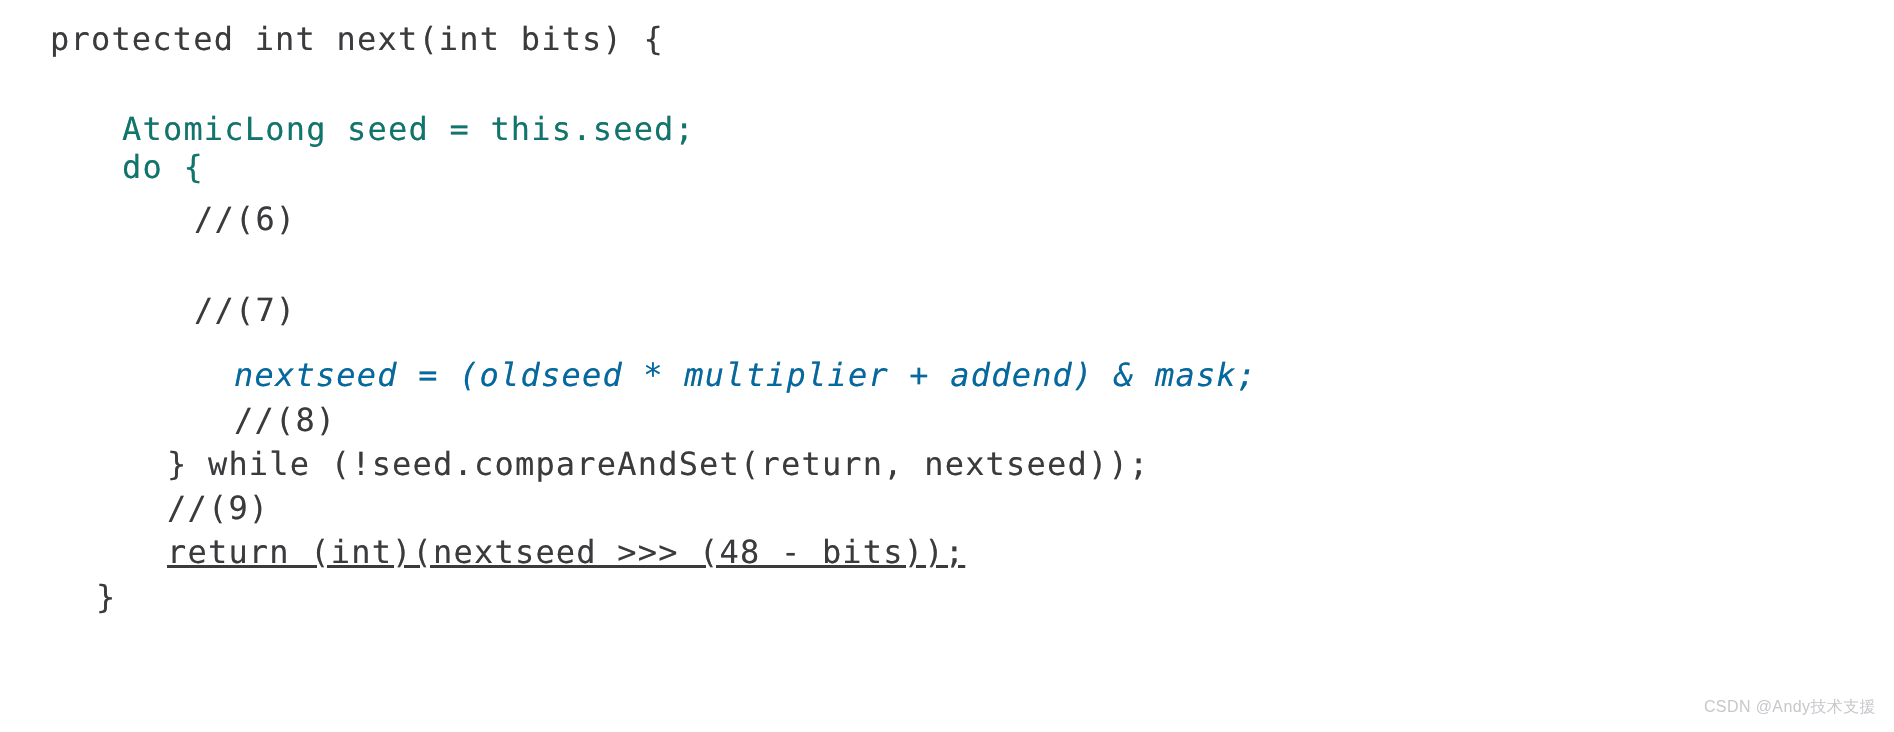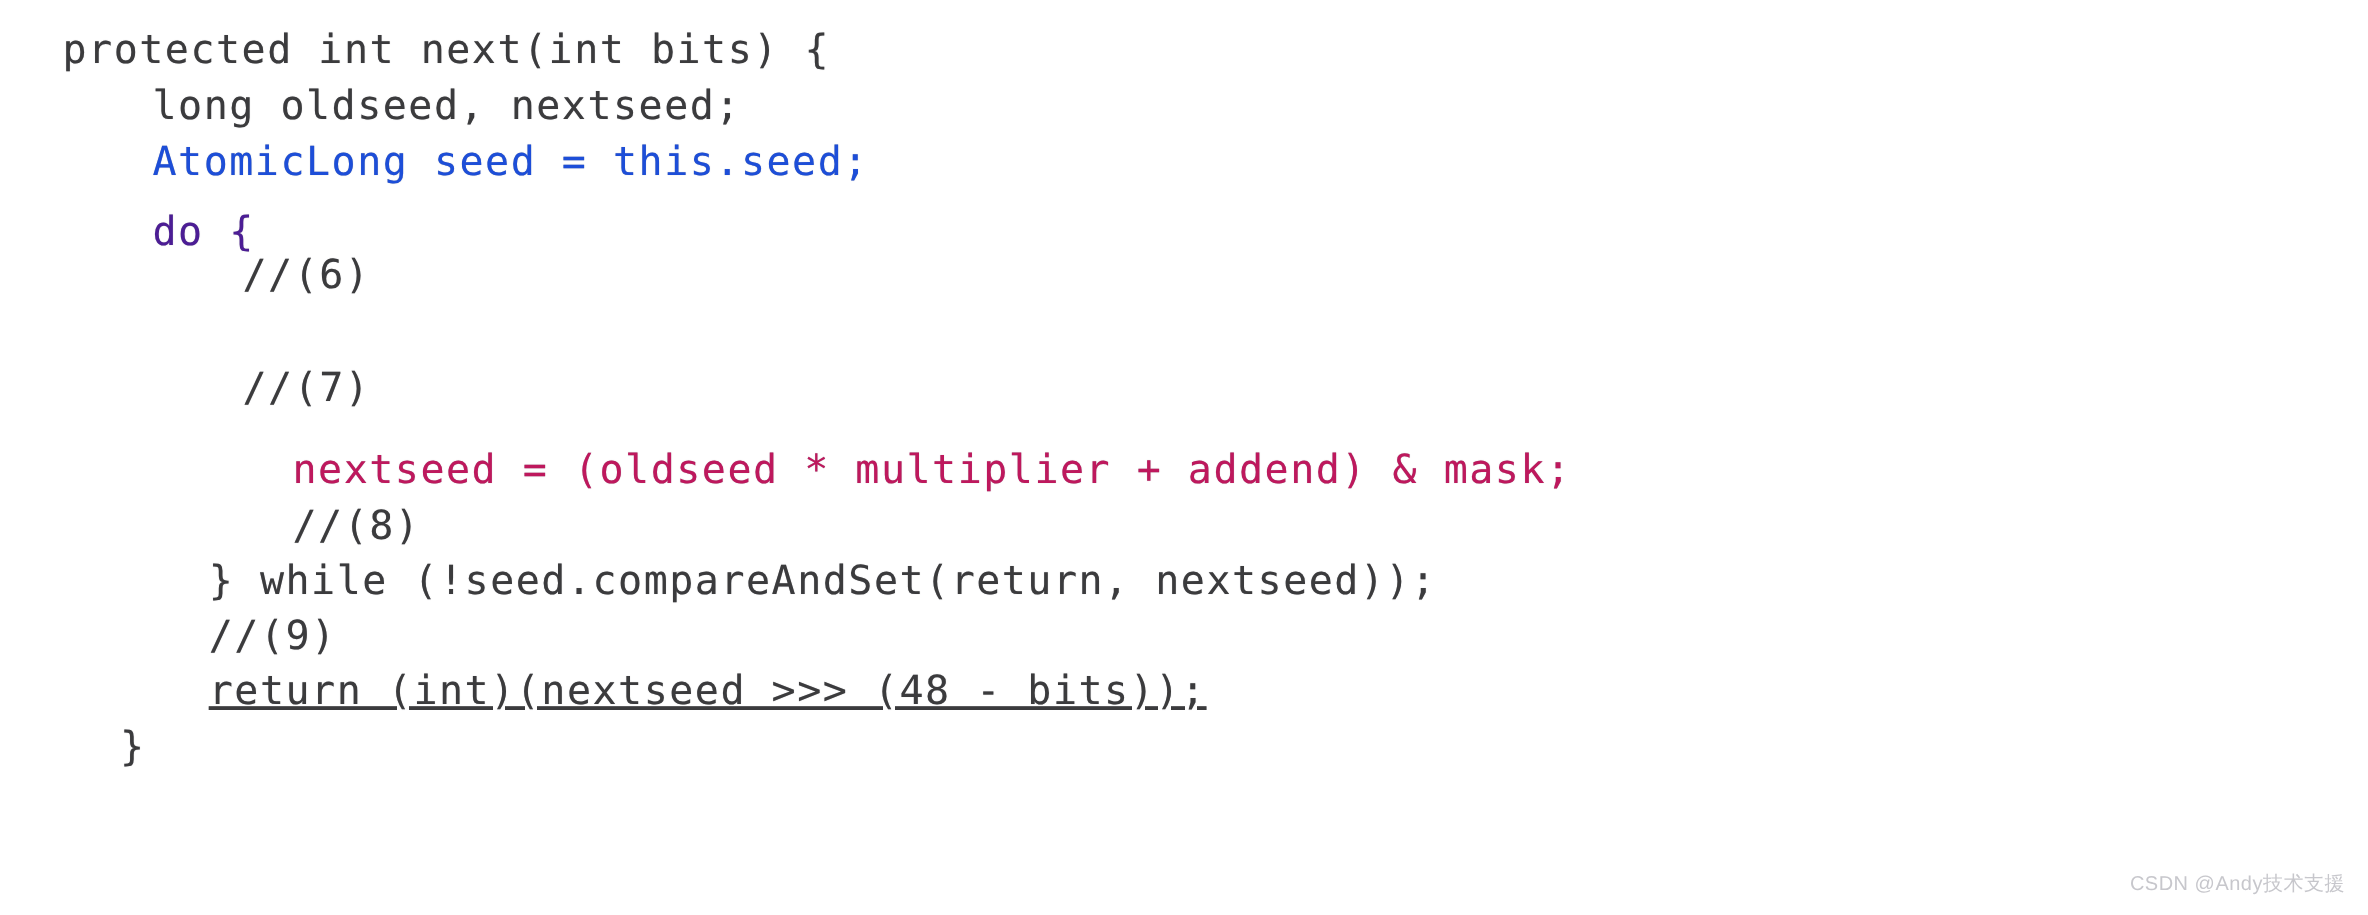--- a/index.html
+++ b/index.html
@@ -62,26 +62,25 @@
     user-select: none;
   }
 </style>
 </head>
 <body style="background: rgb(255, 255, 255);">
 
 <div id="page" style="background: rgb(255, 255, 255);">
 
   <div id="code-listing">
       <div class="code-line" style="left: 38px; top: 10px; color: rgb(59, 59, 61);">protected int next(int bits) {</div>
-      <div class="code-line" style="left: 110px; top: 55px; color: rgb(59, 59, 61);">long oldseed, nextseed;</div>
-      <div class="code-line" style="left: 110px; top: 100px; color: #1d4ed8;">AtomicLong seed = this.seed;</div>
-      <div class="code-line" style="left: 110px; top: 156px; color: #4c1d95;">do {</div>
+      <div class="code-line" style="left: 110px; top: 100px; color: #0f766e;">AtomicLong seed = this.seed;</div>
+      <div class="code-line" style="left: 110px; top: 138px; color: #0f766e;">do {</div>
       <div class="code-line" style="left: 182px; top: 190px; color: rgb(59, 59, 61);">//(6)</div>
       <div class="code-line" style="left: 182px; top: 281px; color: rgb(59, 59, 61);">//(7)</div>
-      <div class="code-line" style="left: 222px; top: 346px; color: #be185d;">nextseed = (oldseed * multiplier + addend) &amp; mask;</div>
+      <div class="code-line" style="left: 222px; top: 346px; color: #0369a1; font-style: italic;">nextseed = (oldseed * multiplier + addend) &amp; mask;</div>
       <div class="code-line" style="left: 222px; top: 391px; color: rgb(59, 59, 61);">//(8)</div>
       <div class="code-line" style="left: 155px; top: 435px; color: rgb(59, 59, 61);">} while (!seed.compareAndSet(return, nextseed));</div>
       <div class="code-line" style="left: 155px; top: 479px; color: rgb(59, 59, 61);">//(9)</div>
       <div class="code-line" style="left: 155px; top: 523px; color: rgb(59, 59, 61); text-decoration: underline;">return (int)(nextseed &gt;&gt;&gt; (48 - bits));</div>
       <div class="code-line" style="left: 84px; top: 568px; color: rgb(59, 59, 61);">}</div>
     </div>
 
   <div id="watermark" style="color: rgb(199, 199, 204);">CSDN @Andy技术支援</div>
 
 </div>

